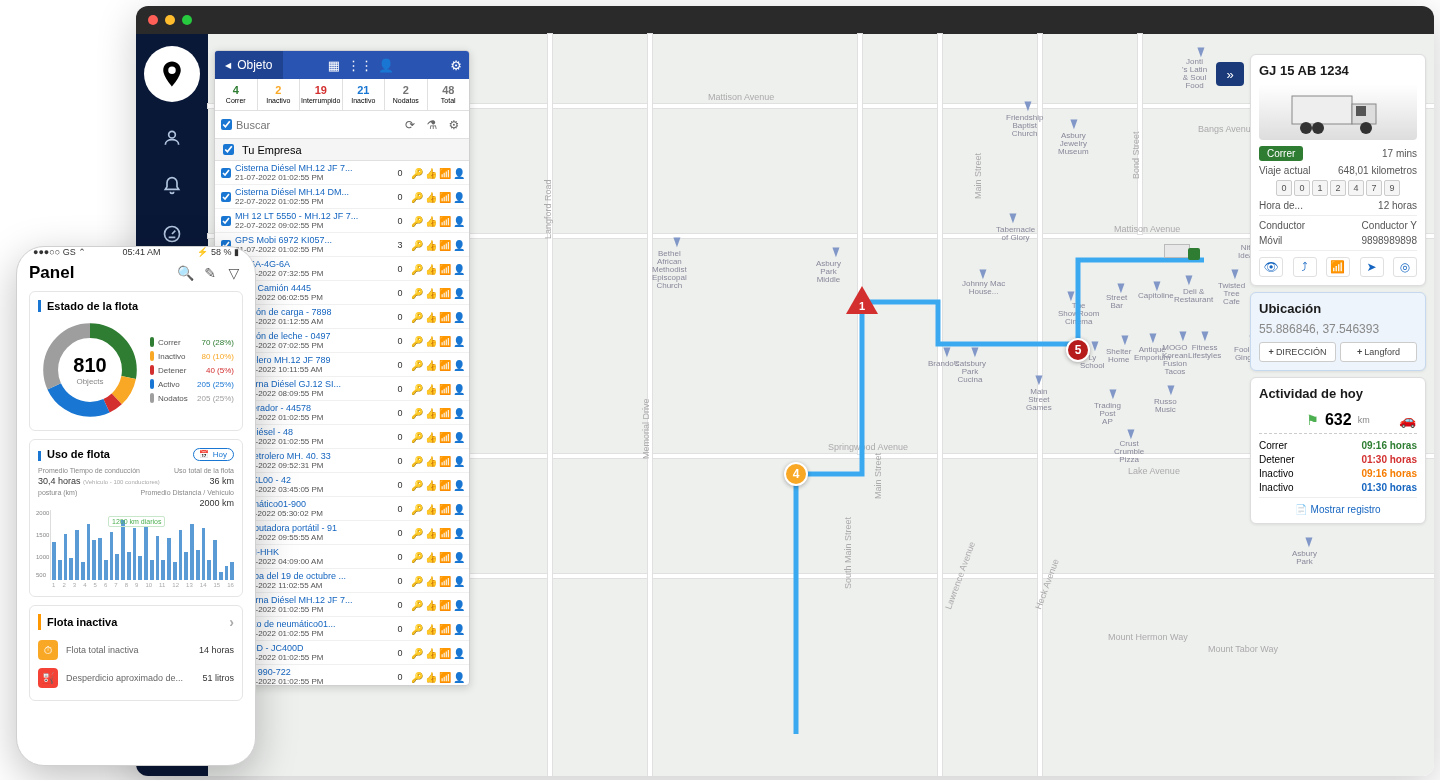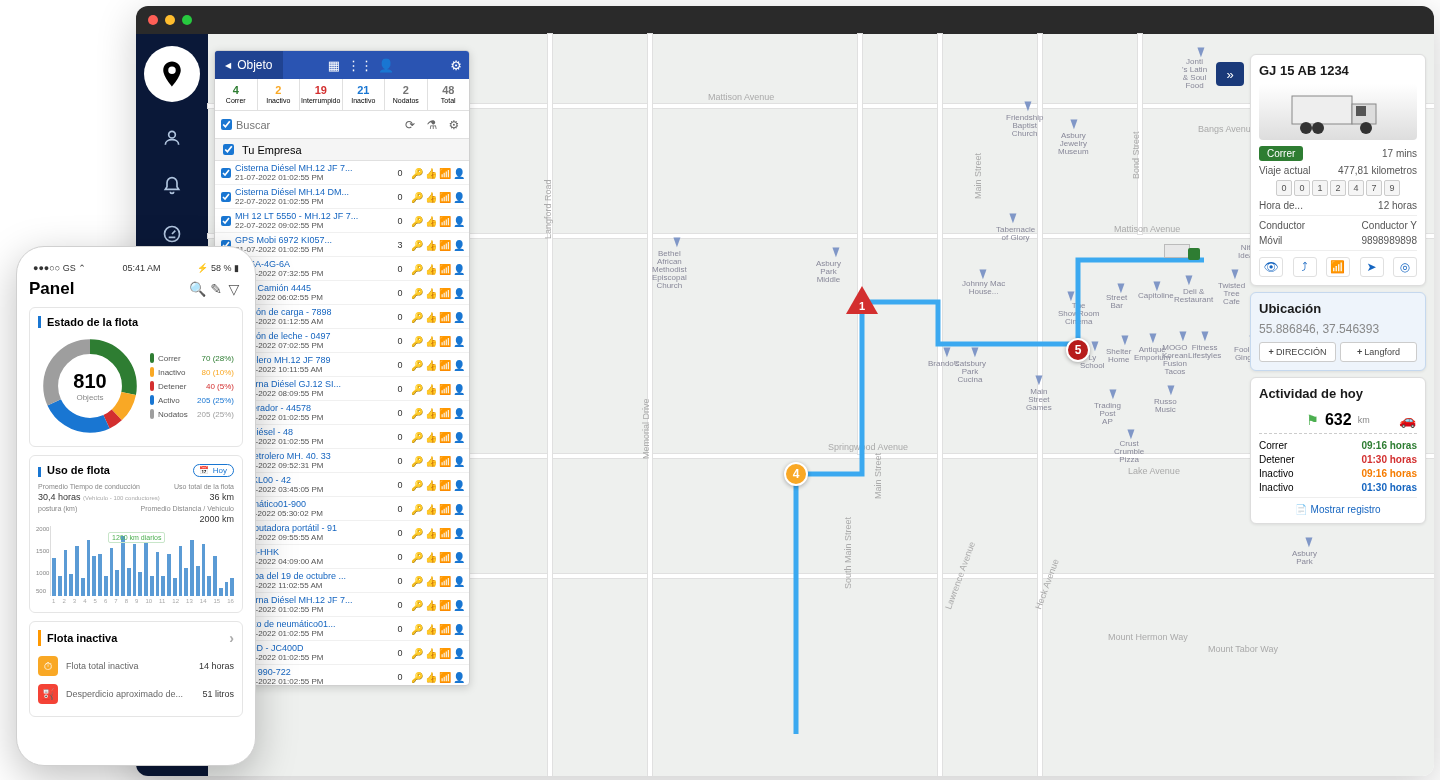--- a/index.html
+++ b/index.html
@@ -98,23 +98,23 @@
 .dist-row .km-u { font-size: 9px; color: #888; }
 .act-row { display: flex; justify-content: space-between; font-size: 10px; margin-bottom: 3px; }
 .act-green { color: #2e7d32; font-weight: 600; }
 .act-red { color: #d32f2f; font-weight: 600; }
 .act-orange { color: #f57c00; font-weight: 600; }
 .act-blue { color: #1565c0; font-weight: 600; }
 .show-log { text-align: center; font-size: 10px; color: #1565c0; padding-top: 6px; border-top: 1px solid #eee; margin-top: 4px; cursor: pointer; }
 .show-log::before { content: "📄 "; }
 
 
-.phone { position: absolute; left: 16px; top: 246px; width: 240px; height: 520px; background: #fff; border-radius: 28px; box-shadow: 0 12px 40px rgba(0,0,0,0.25); border: 1px solid #d0d0d0; padding: 16px 12px; overflow: hidden; }
+.phone { position: absolute; left: 16px; top: 246px; width: 240px; height: 520px; background: #fff; border-radius: 28px; box-shadow: 0 12px 40px rgba(0,0,0,0.25); border: 1px solid #d0d0d0; padding: 0 12px; overflow: hidden; }
 .ph-status { display: flex; justify-content: space-between; font-size: 9px; color: #333; padding: 0 4px; margin-bottom: 6px; align-items: center; }
-.ph-title-row { display: flex; align-items: center; margin-bottom: 8px; gap: 0; }
+.ph-title-row { display: flex; align-items: center; margin-bottom: 8px; gap: 6px; }
 .ph-title { font-size: 17px; font-weight: 700; flex: 1; }
 .ph-icon { width: 18px; height: 18px; display: flex; align-items: center; justify-content: center; color: #555; font-size: 14px; }
 .ph-section { border: 1px solid #e5e5e5; border-radius: 6px; padding: 8px; margin-bottom: 8px; }
 .ph-sec-title { font-size: 11px; font-weight: 600; border-left: 3px solid #1976d2; padding-left: 6px; margin-bottom: 6px; }
 .fleet-row { display: flex; gap: 8px; align-items: center; }
 .donut { width: 104px; height: 104px; position: relative; flex-shrink: 0; }
 .donut svg { width: 104px; height: 104px; transform: rotate(-90deg); }
 .donut-center { position: absolute; inset: 0; display: flex; flex-direction: column; align-items: center; justify-content: center; }
 .donut-center .big { font-size: 20px; font-weight: 700; }
 .donut-center .sm { font-size: 8px; color: #888; }
@@ -657,21 +657,21 @@
             <circle cx="30" cy="40" r="6" fill="#333"></circle>
             <circle cx="78" cy="40" r="6" fill="#333"></circle>
           </svg>
       </div>
       <div class="info-row">
           <span class="badge-run">Correr</span>
           <span class="b">17 mins</span>
         </div>
       <div class="info-row">
           <span>Viaje actual</span>
-          <span class="b">477,81 kilometros</span>
+          <span class="b">648,01 kilometros</span>
         </div>
       <div class="segment" id="odometer">
           <div>0</div>
           <div>0</div>
           <div>1</div>
           <div>2</div>
           <div>4</div>
           <div>7</div>
           <div>9</div>
         </div>

